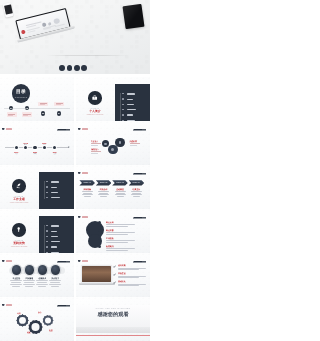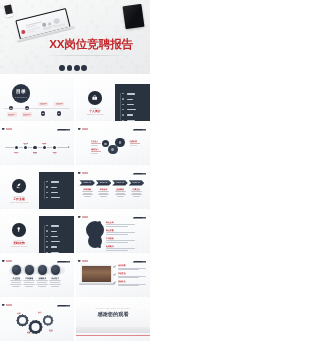--- a/index.html
+++ b/index.html
@@ -219,21 +219,20 @@
         <div class="sc-dot" style="left:30px;top:8.4px;width:3.2px;height:3.2px;background:#9a9fa9;opacity:.55"></div>
         <div class="sc-line" style="left:24px;top:12.4px;width:13px;opacity:.35"></div>
         <div class="sc-line" style="left:24px;top:14.2px;width:8px;opacity:.28"></div>
         <div class="sc-dot" style="left:36px;top:6.4px;width:5.4px;height:5.4px;background:#b3b8c1;opacity:.5"></div>
         <div class="sc-line" style="left:36px;top:13.4px;width:10px;opacity:.3"></div>
       </div>
       <div class="base"></div>
     </div>
 
     <div class="hero-rule"></div>
-    <div class="hero-title">XX岗位竞聘报告</div>
     <div class="hero-dots">
       <span></span>
       <span></span>
       <span></span>
       <span></span>
     </div>
   </div>
   <div class="grid">
 
     <div class="slide c0 r0">

